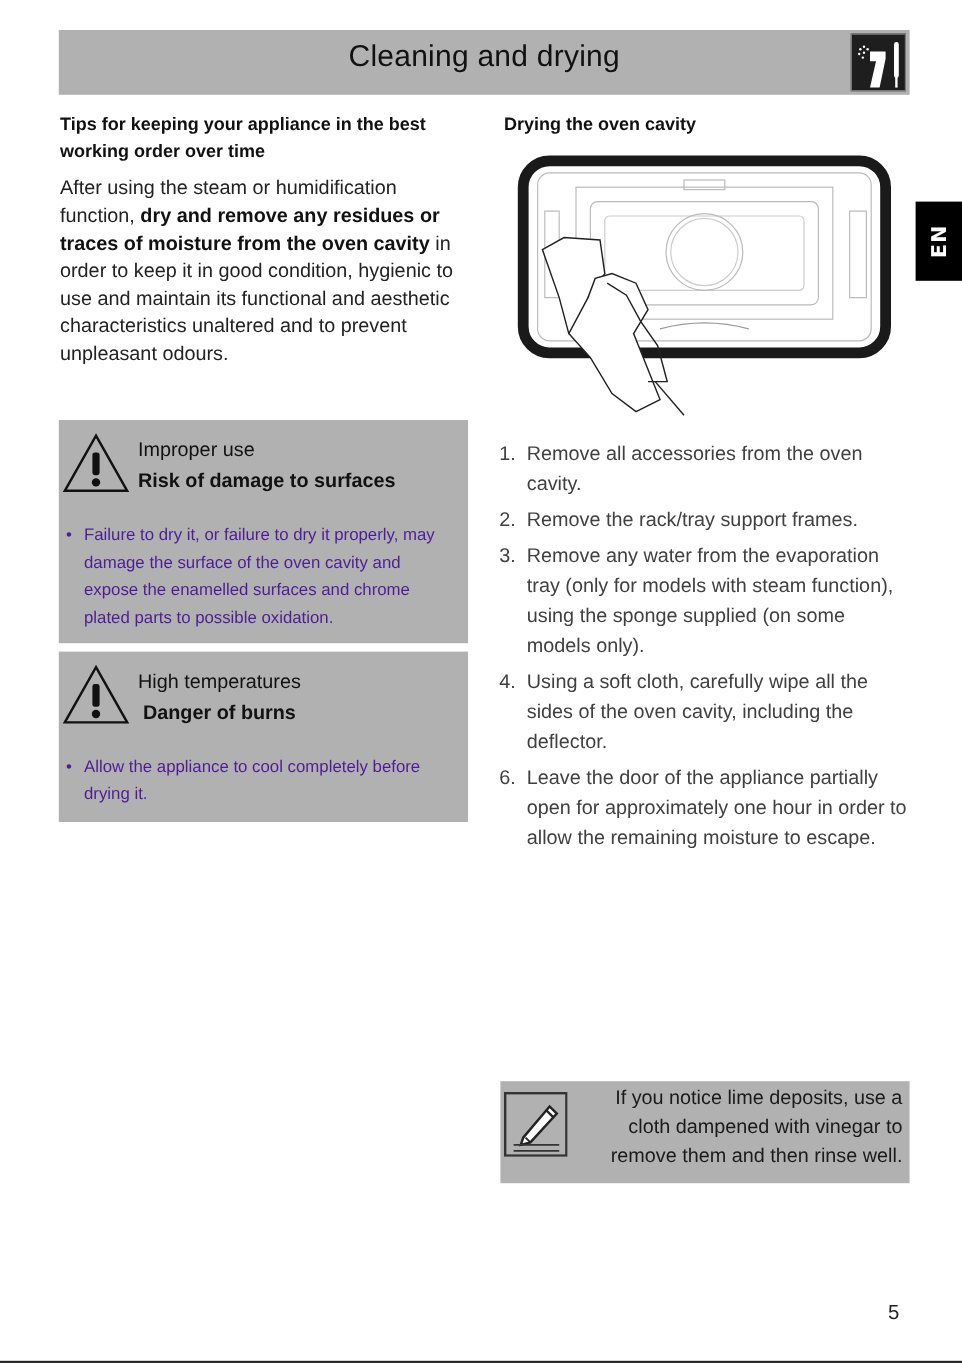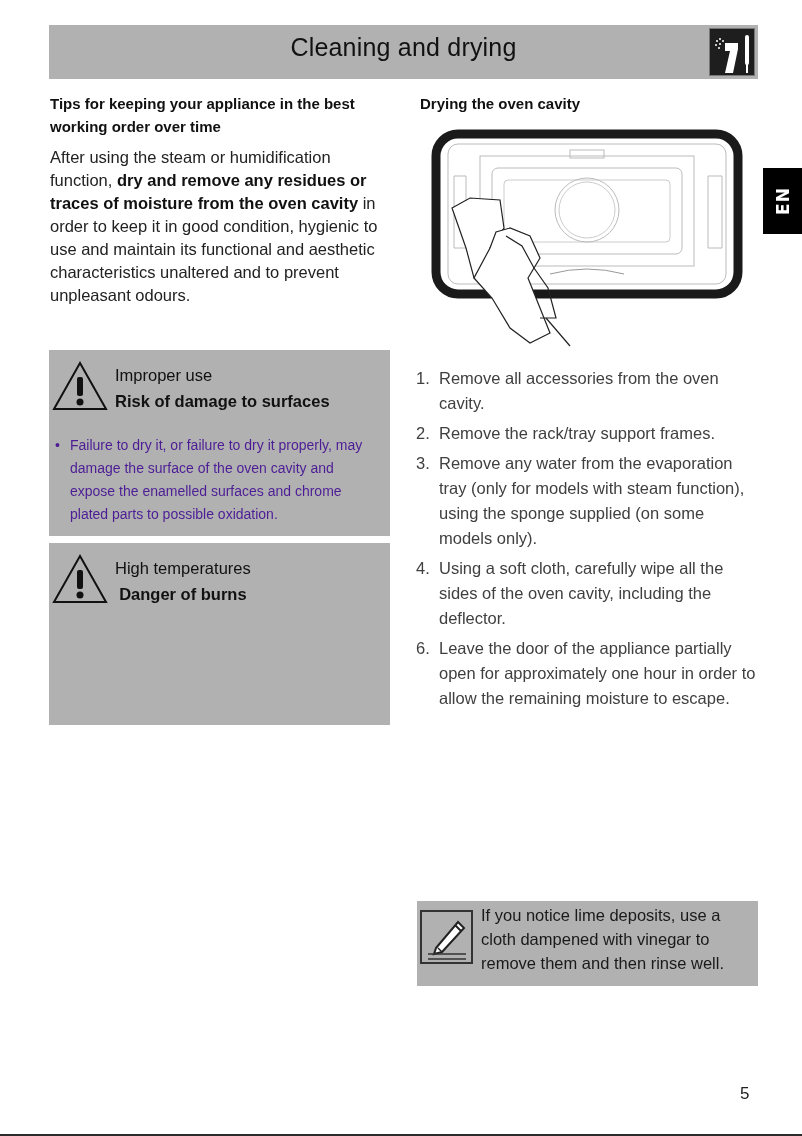--- a/index.html
+++ b/index.html
@@ -32,21 +32,21 @@
     .col-right { position: absolute; left: 420px; top: 92px; width: 345px; }
 
     .subhead { font-size: 15px; font-weight: bold; line-height: 23px; color: #111; }
     .intro { margin-top: 8px; font-size: 16.5px; line-height: 23px; color: #222; }
     .intro b { color: #111; }
 
     .warn-box {
       position: absolute; left: 49px; width: 341px; background: #b1b1b1;
     }
     .warn-box.w1 { top: 322px; height: 186px; margin-top: 28px; }
-    .warn-box.w2 { top: 543px; height: 182px; }
+    .warn-box.w2 { top: 543px; height: 142px; }
     .warn-icon { position: absolute; left: 3px; top: 10px; width: 56px; height: 52px; }
     .warn-title { position: absolute; left: 66px; top: 12px; font-size: 16.5px; line-height: 26px; color: #111; }
     .warn-title .strong { font-weight: bold; text-align: center; }
     .warn-bullet {
       position: absolute; left: 6px; right: 8px; font-size: 14px; line-height: 23px; color: #4c1d95;
       padding-left: 15px; text-indent: -15px;
     }
     .w1 .warn-bullet { top: 84px; }
     .w2 .warn-bullet { top: 84px; }
     .warn-bullet .dot { display: inline-block; width: 15px; text-indent: 0; }
@@ -54,21 +54,21 @@
     .oven-figure { position: absolute; left: 430px; top: 128px; width: 314px; height: 220px; }
 
     .steps { position: absolute; left: 416px; top: 366px; width: 345px; }
     .step { font-size: 16.5px; line-height: 25px; color: #404040; padding-left: 23px; text-indent: -23px; margin-bottom: 5px; }
     .step .num { display: inline-block; width: 23px; text-indent: 0; }
 
     .note-box {
       position: absolute; left: 417px; top: 901px; width: 341px; height: 85px; background: #b1b1b1;
     }
     .note-icon { position: absolute; left: 3px; top: 9px; width: 53px; height: 54px; }
-    .note-text { position: absolute; left: 64px; top: 2px; right: 6px; font-size: 16.5px; line-height: 24px; color: #1a1a1a; }
+    .note-text { position: absolute; left: 64px; top: 2px; right: 6px; font-size: 16.5px; line-height: 24px; color: #1a1a1a; text-align: right; }
 
     .page-number { position: absolute; left: 740px; top: 1084px; font-size: 17px; color: #222; }
     .footer-rule { position: absolute; left: 0; top: 1134px; width: 802px; height: 2px; background: #2a2a2a; }
   </style>
 </head>
 <body>
 
 <div class="header-bar">
   <div class="header-title">Cleaning and drying</div>
   <div class="header-icon">
@@ -117,20 +117,21 @@
     <svg width="56" height="52" viewBox="0 0 56 52">
       <path d="M28 3 L54 49 L2 49 Z" fill="none" stroke="#111" stroke-width="2"></path>
       <rect x="25" y="17" width="6" height="19" rx="2" fill="#111"></rect>
       <circle cx="28" cy="42" r="3.5" fill="#111"></circle>
     </svg>
   </div>
   <div class="warn-title">
     <div>High temperatures</div>
     <div class="strong">Danger of burns</div>
   </div>
+  <div class="warn-bullet"><span class="dot">•</span><span>Allow the appliance to cool completely before drying it.</span></div>
 </div>
 
 <div class="col-right">
   <div class="subhead">Drying the oven cavity</div>
 </div>
 
 <div class="oven-figure">
   <svg width="314" height="220" viewBox="0 0 314 220">
     <rect x="6" y="6" width="302" height="160" rx="22" fill="#fff" stroke="#1a1a1a" stroke-width="9"></rect>
     <rect x="18" y="16" width="278" height="140" rx="10" fill="none" stroke="#bbb" stroke-width="1"></rect>

